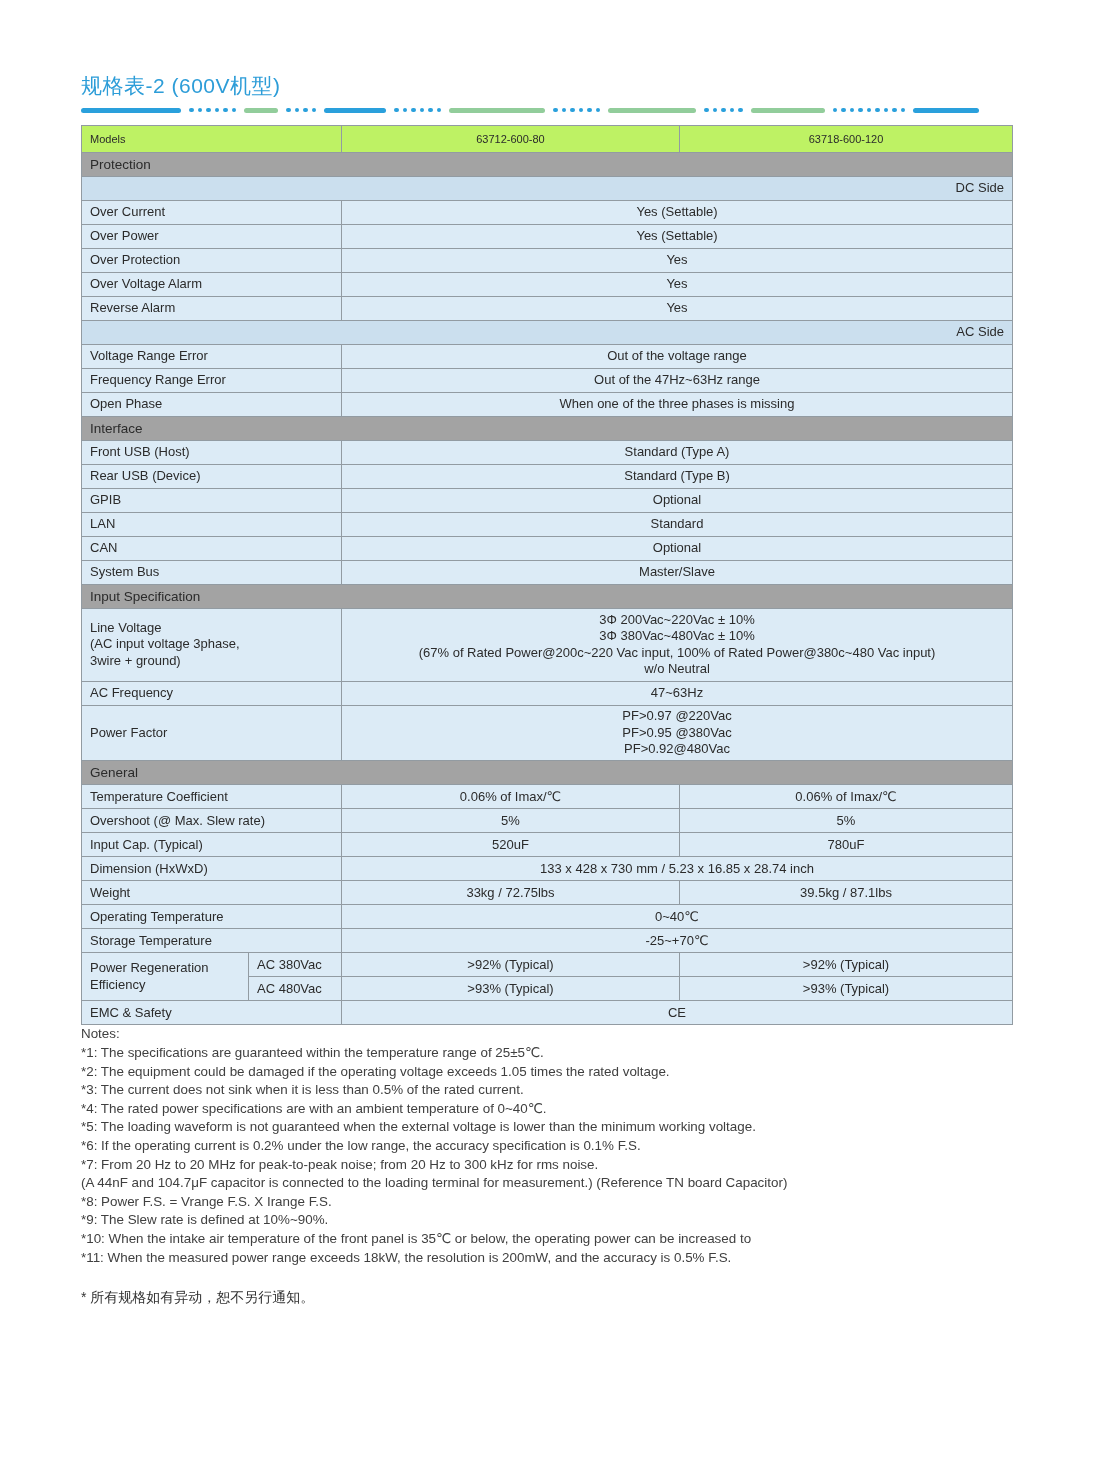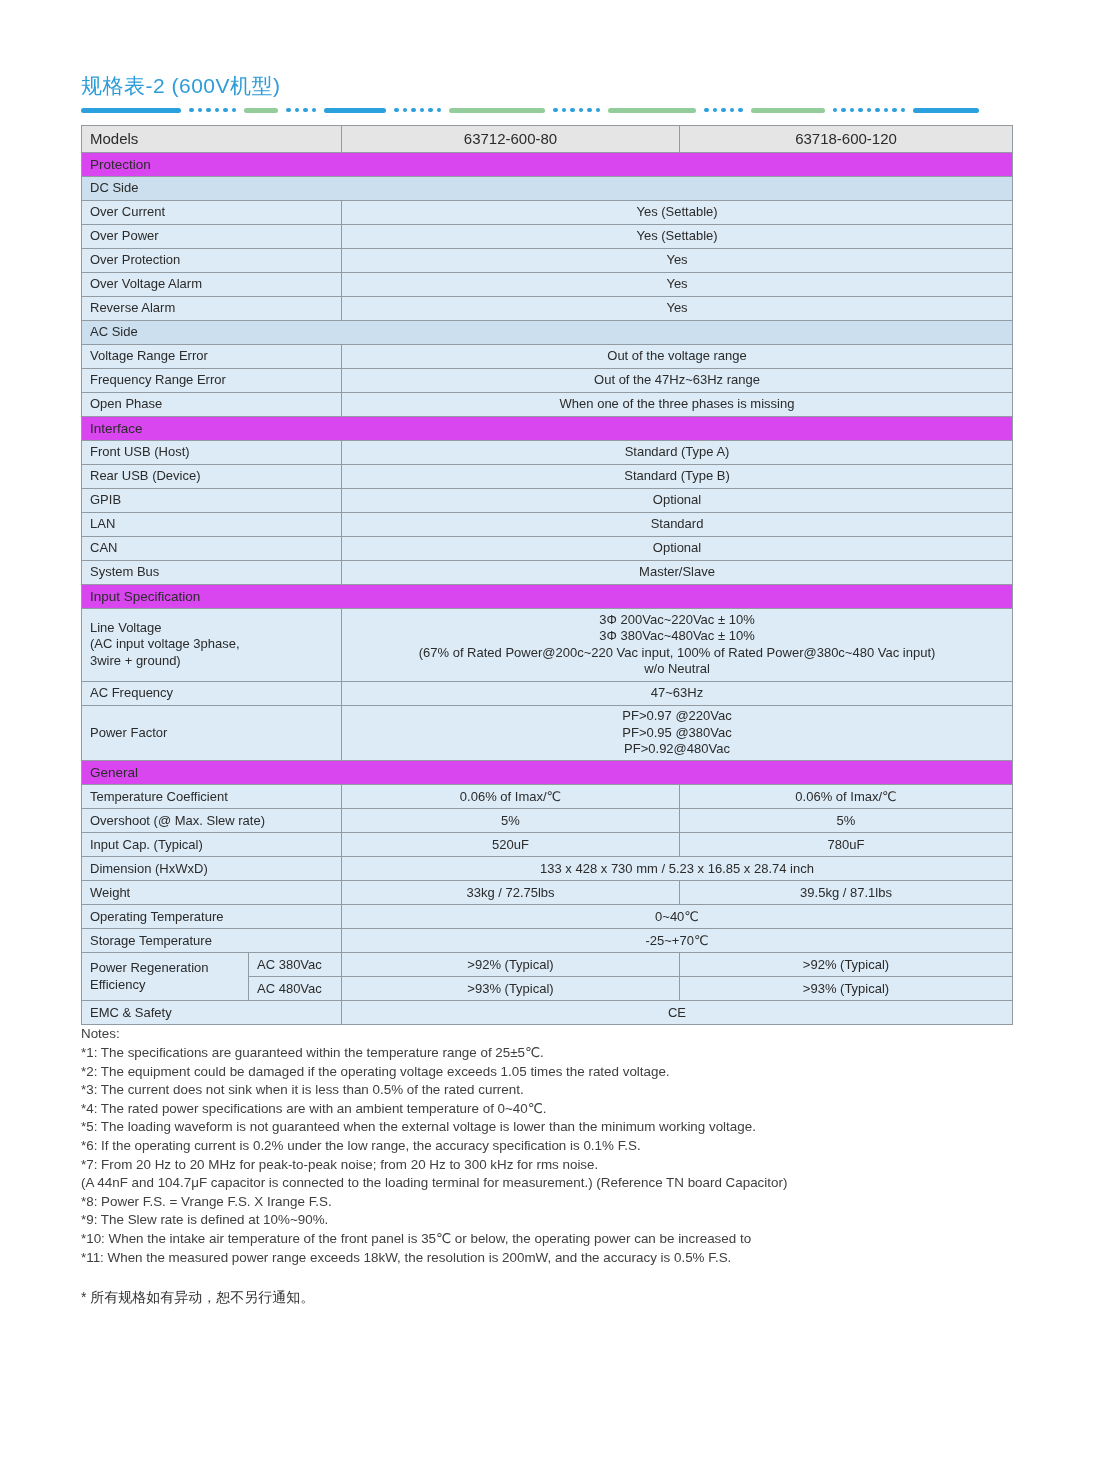--- a/index.html
+++ b/index.html
@@ -40,34 +40,34 @@
   }
   table.spec td{
     border:1.8px solid #929ba2;
     background:#dcebf6;
     padding:2.5px 8px;
     height:18px;
     vertical-align:middle;
     line-height:1.28;
   }
   table.spec tr.models td{
-    background:#e5e5e5;
+    background:#bef264;
     height:21px;
-    font-size:15px;
+    font-size:11px;
     margin-left:8px;
   }
   table.spec tr.models td.model-name{text-align:center;}
   table.spec tr.section td{
-    background:#d946ef;
+    background:#a3a3a3;
     text-align:left;
     font-size:13.5px;
   }
   table.spec tr.subsection td{
     background:#cbdfee;
-    text-align:left;
+    text-align:right;
   }
   table.spec td.label{text-align:left;}
   table.spec td.sublabel{text-align:left;}
   table.spec td.value{text-align:center;}
   .notes{
     font-size:13.4px;
     line-height:18.6px;
     color:#404040;
   }
   .notes div{white-space:nowrap;}

